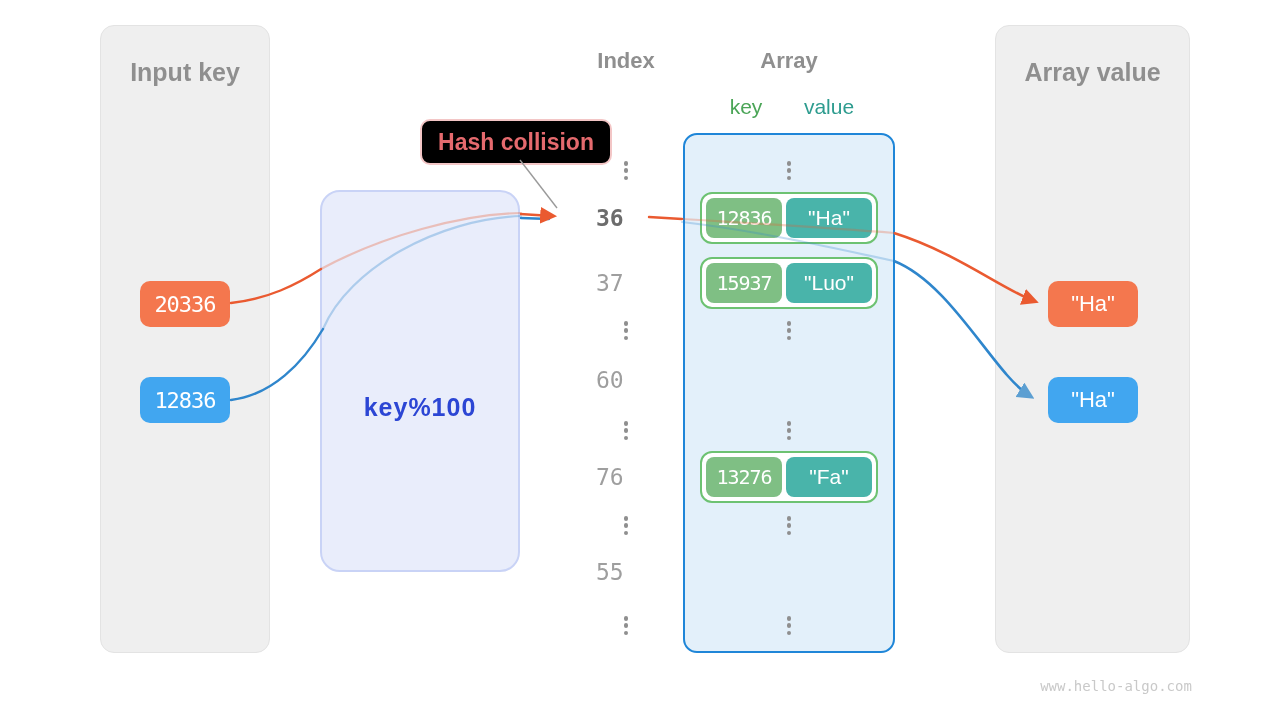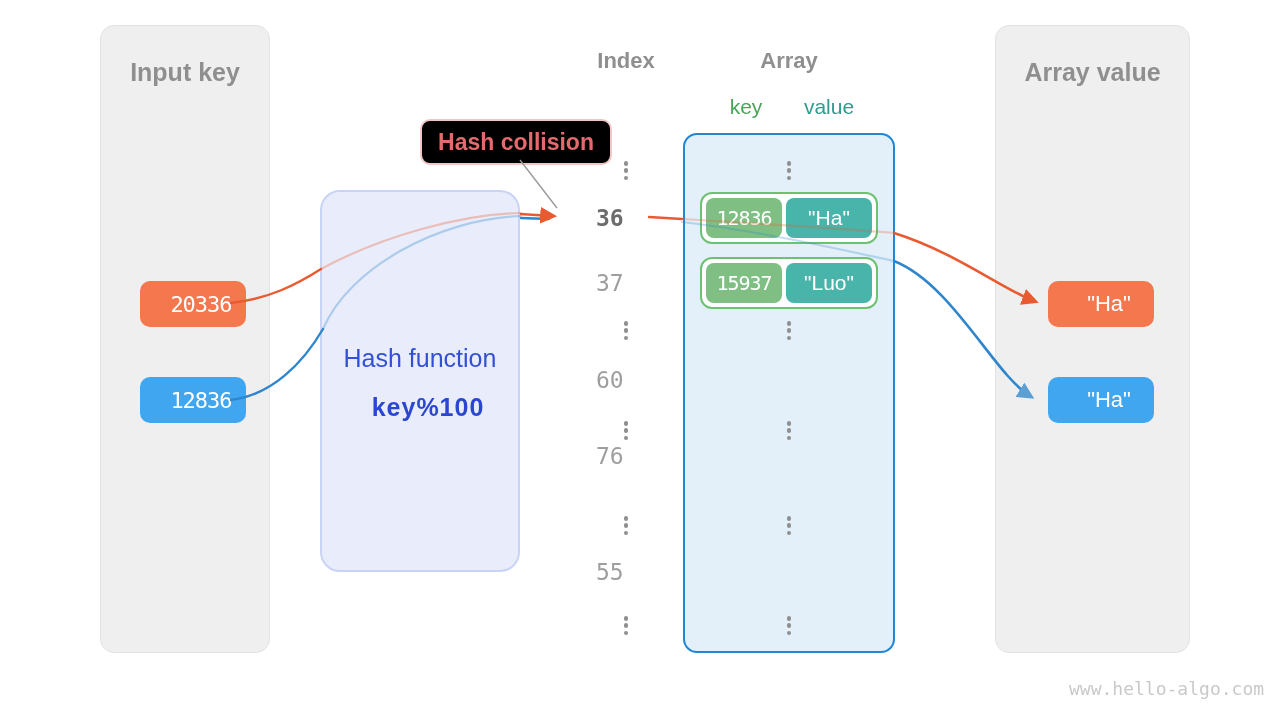--- a/index.html
+++ b/index.html
@@ -12,38 +12,38 @@
     position:absolute;background:#efefef;border:1px solid #e3e3e3;
     border-radius:14px;box-sizing:border-box;
   }
   .panel-title{
     margin-top:32px;text-align:center;font-size:25px;font-weight:bold;color:#8f8f8f;
   }
   
   .kbox{
     position:absolute;width:90px;height:46px;border-radius:10px;
     display:flex;align-items:center;justify-content:center;
-    color:#ffffff;font-size:22px;z-index:5;padding-left:16px;
+    color:#ffffff;font-size:22px;z-index:5;
   }
   .kbox.mono{font-family:"DejaVu Sans Mono",monospace;font-weight:500;letter-spacing:-1px;}
   .kbox.sans{font-family:"Liberation Sans",sans-serif;font-weight:500;}
   .orange-bg{background:#f4774e;}
   .blue-bg{background:#41a6f0;}
   
   .hashbox{
     position:absolute;left:320px;top:190px;width:200px;height:382px;
     background:#e9edfb;border:2px solid #c9d3f6;border-radius:20px;box-sizing:border-box;z-index:2;
   }
   .hash-l1{
     position:absolute;left:320px;top:344px;width:200px;text-align:center;
     font-size:25px;color:#3350d4;z-index:3;
   }
   .hash-l2{
     position:absolute;left:320px;top:393px;width:200px;text-align:center;
-    font-size:25px;font-weight:bold;color:#2c46d4;letter-spacing:1px;z-index:3;padding-left:8px;
+    font-size:25px;font-weight:bold;color:#2c46d4;letter-spacing:1px;z-index:3;
   }
   
   .collision{
     position:absolute;left:420px;top:113px;width:192px;height:46px;
     background:#000000;border:2px solid #f3c6c6;border-radius:10px;box-sizing:border-box;
     display:flex;align-items:center;justify-content:center;
     font-size:23px;font-weight:bold;color:#e56a6e;z-index:6;margin-top:6px;
   }
   
   .heading{
@@ -80,22 +80,22 @@
   }
   .pill-key{
     width:76px;background:#7fbf84;font-family:"DejaVu Sans Mono",monospace;
     font-size:20px;font-weight:500;letter-spacing:-1px;
   }
   .pill-val{
     flex:1;background:#49b4aa;font-family:"Liberation Sans",sans-serif;font-size:21px;
   }
   
   .watermark{
-    position:absolute;left:1069px;top:678px;width:200px;text-align:left;
-    font-family:"DejaVu Sans Mono",monospace;font-size:18px;color:#c9c9c9;z-index:3;
+    position:absolute;left:1016px;top:678px;width:200px;text-align:center;
+    font-family:"DejaVu Sans Mono",monospace;font-size:14px;color:#c9c9c9;z-index:3;
   }
   
   .overlay{
     position:absolute;left:0;top:0;width:1280px;height:720px;z-index:8;pointer-events:none;
   }
 </style>
 </head>
 <body>
 
 <div class="stage">
@@ -106,21 +106,20 @@
   <div class="kbox mono orange-bg" style="left:140px;top:281px">20336</div>
   <div class="kbox mono blue-bg" style="left:140px;top:377px">12836</div>
 
   <div class="panel" style="left:995px;top:25px;width:195px;height:628px">
     <div class="panel-title">Array value</div>
   </div>
   <div class="kbox sans orange-bg" style="left:1048px;top:281px">"Ha"</div>
   <div class="kbox sans blue-bg" style="left:1048px;top:377px">"Ha"</div>
 
   <div class="hashbox"></div>
-  <div class="hash-l1">Hash function</div>
   <div class="hash-l2">key%100</div>
 
   <div class="collision">Hash collision</div>
 
   <div class="heading" style="left:566px;top:48px;width:120px">Index</div>
   <div class="heading" style="left:729px;top:48px;width:120px">Array</div>
   <div class="sublabel green-text" style="left:706px;top:95px;width:80px">key</div>
   <div class="sublabel teal-text" style="left:779px;top:95px;width:100px">value</div>
 
   <div class="vdots" style="left:622px;top:161px">
@@ -134,21 +133,21 @@
       <span></span>
       <span></span>
       <span></span>
     </div>
   <div class="idx" style="top:366px">60</div>
   <div class="vdots" style="left:622px;top:421px">
       <span></span>
       <span></span>
       <span></span>
     </div>
-  <div class="idx" style="top:442px">76</div>
+  <div class="idx" style="top:463px">76</div>
   <div class="vdots" style="left:622px;top:516px">
       <span></span>
       <span></span>
       <span></span>
     </div>
   <div class="idx" style="top:558px">55</div>
   <div class="vdots" style="left:622px;top:616px">
       <span></span>
       <span></span>
       <span></span>
@@ -177,20 +176,24 @@
       <span></span>
     </div>
 
 
   <div class="vdots" style="left:785px;top:421px">
       <span></span>
       <span></span>
       <span></span>
     </div>
 
+  <div class="pair" style="top:451px">
+    <div class="pill pill-key">13276</div>
+    <div class="pill pill-val">"Fa"</div>
+  </div>
 
   <div class="vdots" style="left:785px;top:516px">
       <span></span>
       <span></span>
       <span></span>
     </div>
 
 
   <div class="vdots" style="left:785px;top:616px">
       <span></span>

